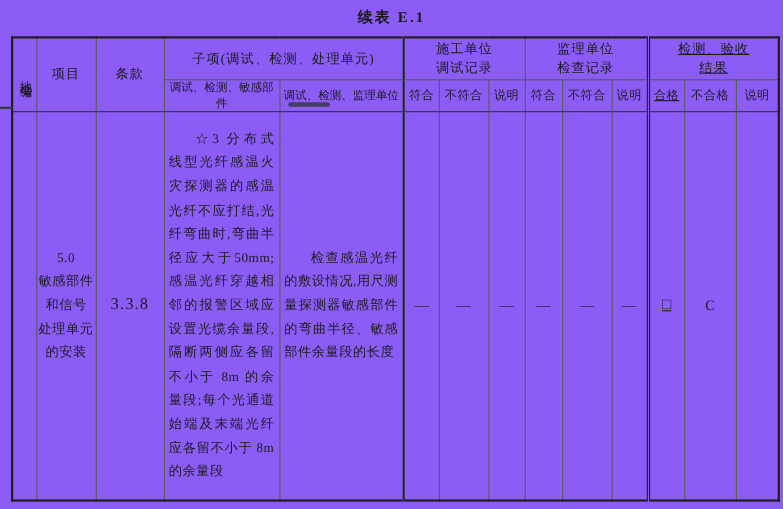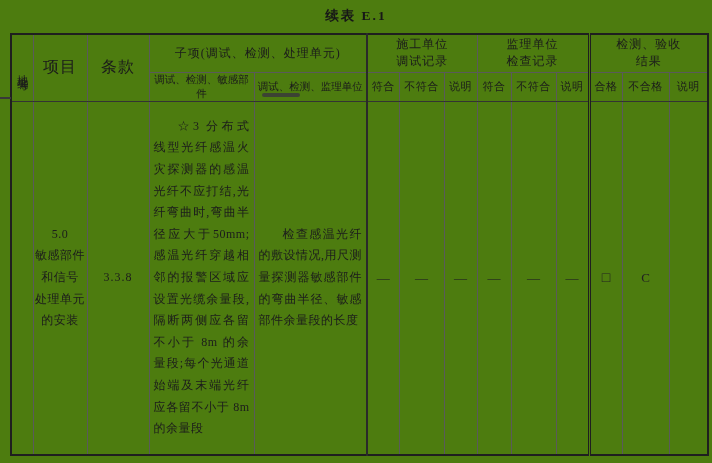--- a/index.html
+++ b/index.html
@@ -4,21 +4,21 @@
 <style>
   * { margin: 0; padding: 0; box-sizing: border-box; }
   html, body { width: 712px; height: 463px; }
   body {
     background: #ffffff;
     font-family: "Liberation Serif", "DejaVu Serif", serif;
     color: #1c1c1c;
     position: relative;
     overflow: hidden;
   }
-  .page { position: absolute; inset: 0; background: #4d7c0f; padding-left: 39px; }
+  .page { position: absolute; inset: 0; background: #8b5cf6; padding-left: 39px; }
 
   .doc-title {
     position: absolute;
     top: 7px; left: 0; width: 712px;
     text-align: center;
     font-size: 13.5px;
     font-weight: 700;
     letter-spacing: 2px;
     color: #171717;
   }
@@ -32,47 +32,47 @@
   }
   table.record th, table.record td {
     border: 1px solid #5a5a5a;
     vertical-align: middle;
     text-align: center;
     font-weight: 500;
     overflow: hidden;
   }
   table.record { border: 2px solid #1f1f1f; }
   .sep-strong { border-left: 2px solid #2a2a2a !important; }
-  .sep-double { border-left: 3px double #1f1f1f !important; }
+  .sep-double { border-left: 3px double #1f1f1f !important; text-decoration: underline; }
   .hdr-bottom { border-bottom: 1px solid #333 !important; }
 
   tr.row-group  { height: 38px; }
   tr.row-sub    { height: 27px; }
   tr.row-body   { height: 354px; }
 
   th.group-cell { font-size: 12px; letter-spacing: 1px; white-space: pre-line; line-height: 1.45; color: #1b1b1b; }
-  th.span-cell  { font-size: 16px; letter-spacing: 1px; color: #1b1b1b; }
+  th.span-cell  { font-size: 12px; letter-spacing: 1px; color: #1b1b1b; }
   th.sub-cell   { font-size: 11px; letter-spacing: 0.5px; padding: 0 1px; color: #1b1b1b; }
   th.sub-cell.small { font-size: 10.5px; letter-spacing: 0; }
 
   th.vert-cell span {
     writing-mode: vertical-lr;
     text-orientation: upright;
     font-size: 11px;
     letter-spacing: 2px;
     line-height: 1;
   }
 
   td.project-cell {
     font-size: 12px;
     line-height: 1.8;
     white-space: pre-line;
     letter-spacing: 0.5px;
   }
-  td.clause-cell { font-size: 12px; letter-spacing: 1px; }
+  td.clause-cell { font-size: 15px; letter-spacing: 1px; }
 
   td.para-cell { padding: 0 4px; }
   td.para-cell .para {
     font-size: 12px;
     line-height: 1.8;
     letter-spacing: 0.5px;
     text-align: justify;
     text-align-last: left;
     text-indent: 2em;
   }

